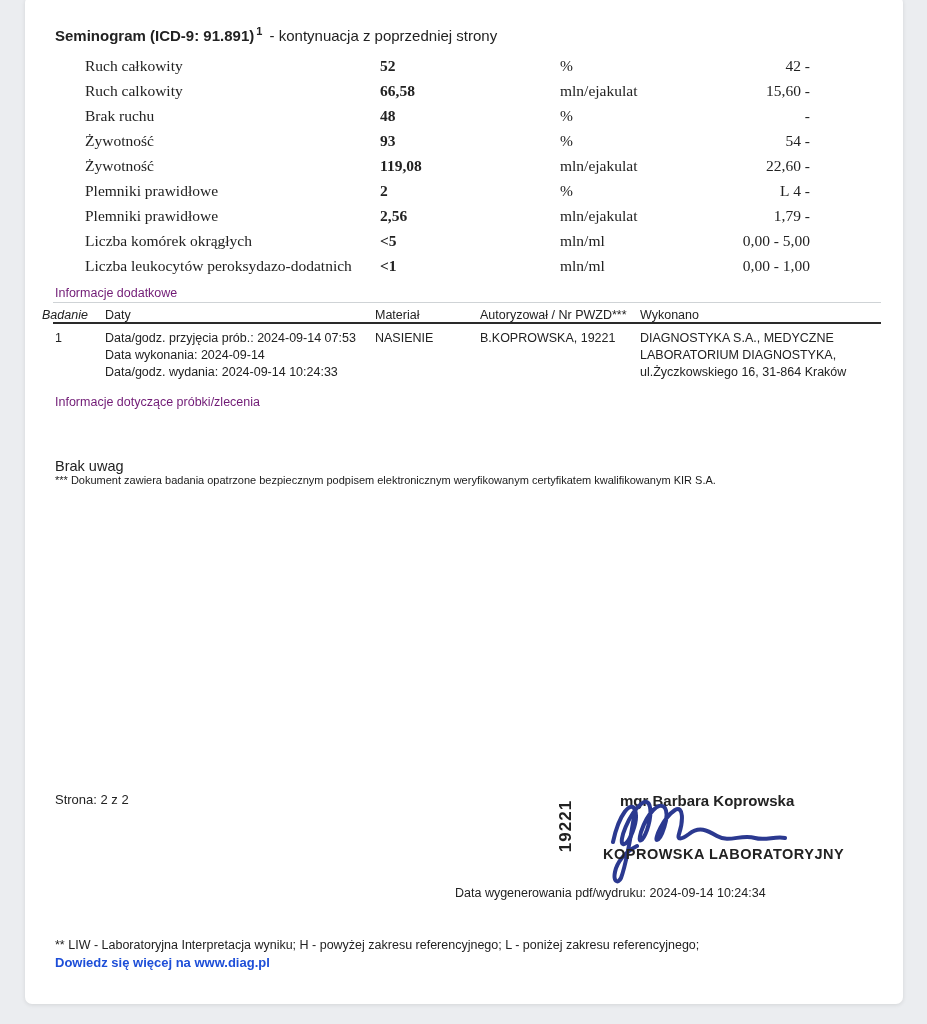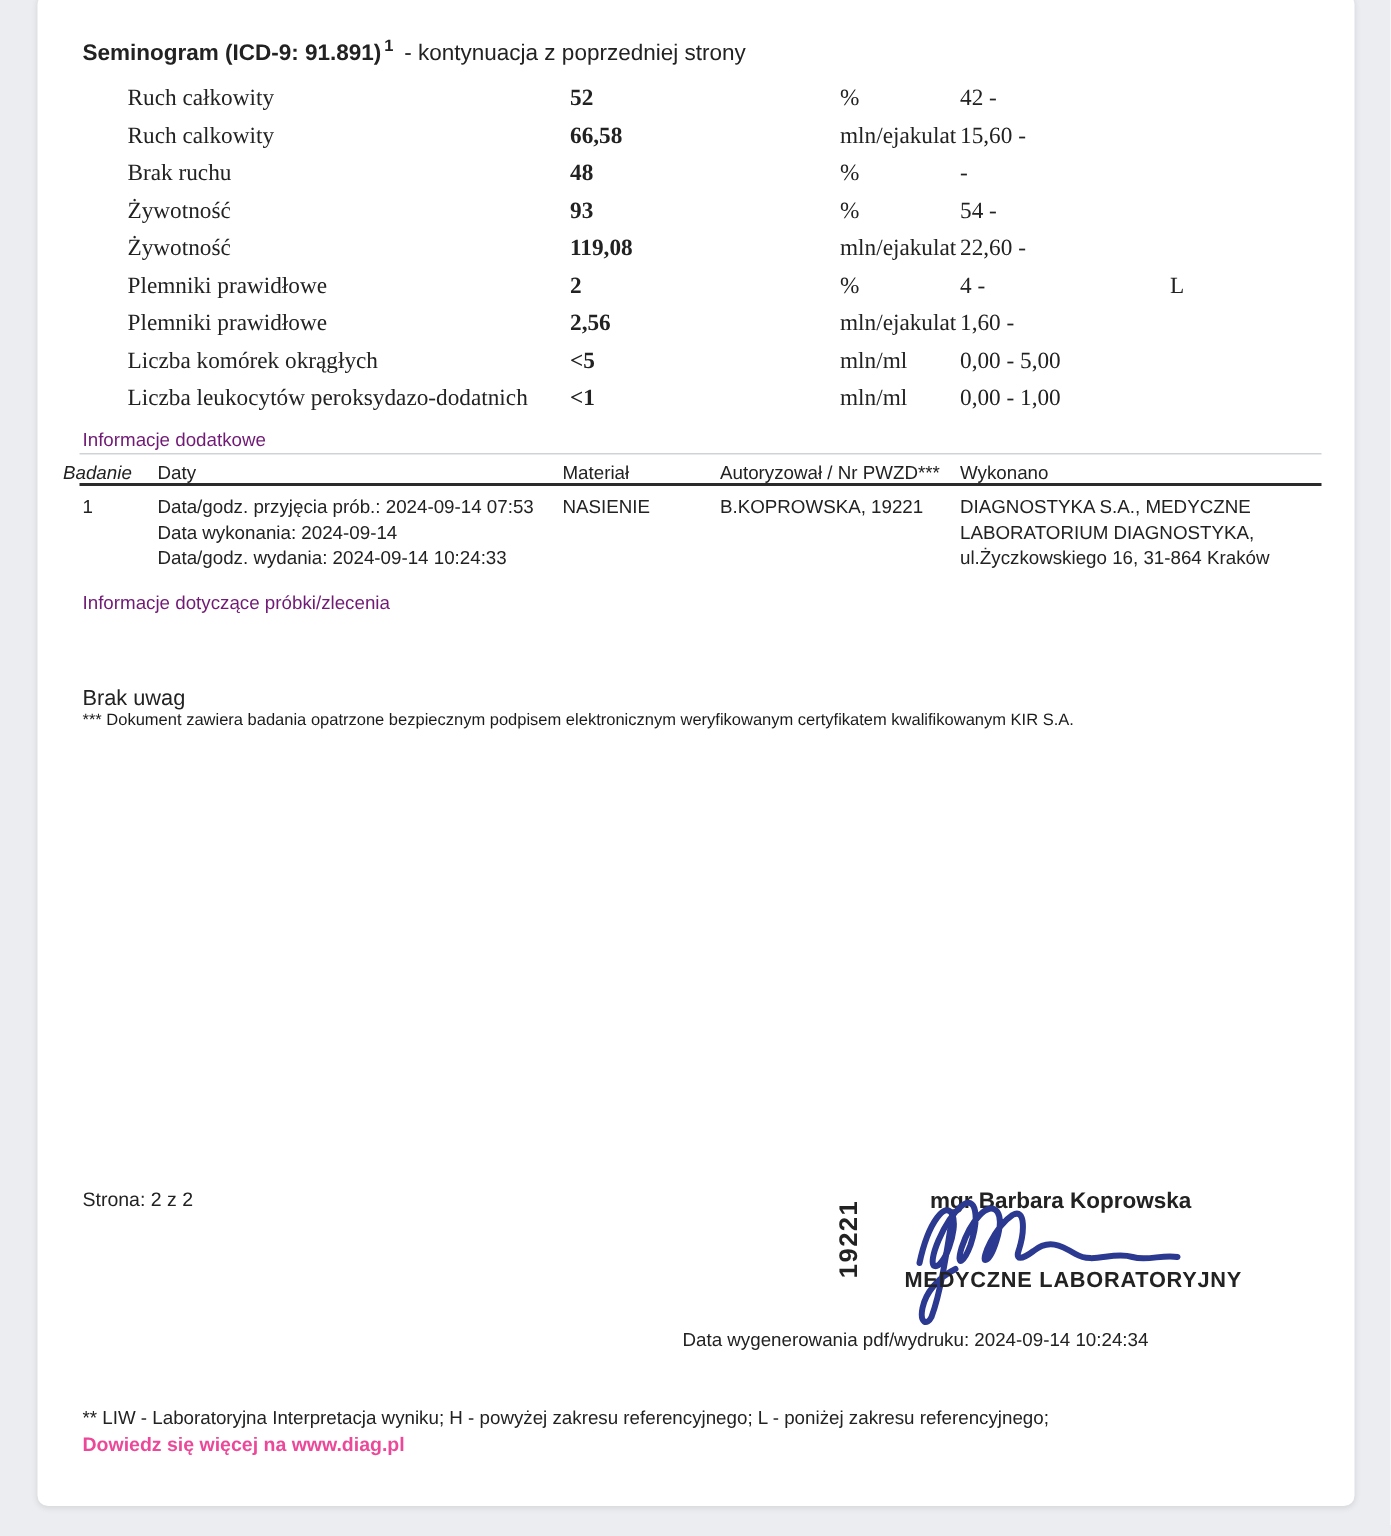--- a/index.html
+++ b/index.html
@@ -27,21 +27,21 @@
   .title .bold { font-weight: bold; }
   .title sup { font-size: 11px; font-weight: bold; vertical-align: super; padding: 0 3px 0 2px; }
 
   
   .results { position: absolute; left: 0; top: 61px; width: 100%;
     font-family: "Liberation Serif", "DejaVu Serif", serif; font-size: 15.5px; }
   .result-row { position: relative; height: 25px; }
   .result-row .name  { position: absolute; left: 60px; top: 0; white-space: nowrap; }
   .result-row .value { position: absolute; left: 355px; top: 0; font-weight: bold; }
   .result-row .unit  { position: absolute; left: 535px; top: 0; }
-  .result-row .range { position: absolute; left: 615px; top: 0; width: 170px; text-align: left; white-space: nowrap; }
+  .result-row .range { position: absolute; left: 615px; top: 0; width: 170px; text-align: right; white-space: nowrap; }
   .result-row .flag  { position: absolute; left: 755px; top: 0; }
 
   
   .section-label { position: absolute; font-size: 12.5px; color: #701a75; }
   .lbl-dodatkowe { left: 30px; top: 290px; }
   .rule-thin  { position: absolute; left: 28px; top: 306px; width: 828px; height: 1px; background: #cfd3d6; }
   .rule-thick { position: absolute; left: 28px; top: 326px; width: 828px; height: 2px; background: #2a2a2a; }
   .info-table { position: absolute; left: 0; top: 0; width: 100%; font-size: 12.5px; }
   .col-badanie-h { position: absolute; left: 17px;  top: 311px; font-style: italic; }
   .col-daty-h    { position: absolute; left: 80px;  top: 311px; }
@@ -129,21 +129,21 @@
       <span class="name">Plemniki prawidłowe</span>
       <span class="value">2</span>
       <span class="unit">%</span>
       <span class="range">4 -</span>
       <span class="flag">L</span>
     </div>
     <div class="result-row">
       <span class="name">Plemniki prawidłowe</span>
       <span class="value">2,56</span>
       <span class="unit">mln/ejakulat</span>
-      <span class="range">1,60 -</span>
+      <span class="range">1,79 -</span>
       <span class="flag"></span>
     </div>
     <div class="result-row">
       <span class="name">Liczba komórek okrągłych</span>
       <span class="value">&lt;5</span>
       <span class="unit">mln/ml</span>
       <span class="range">0,00 - 5,00</span>
       <span class="flag"></span>
     </div>
     <div class="result-row">
@@ -191,20 +191,20 @@
 
   <div class="signature">
     <span class="sig-number">19221</span>
     <span class="sig-name">mgr Barbara Koprowska</span>
     <svg class="sig-scribble" width="210" height="100" viewBox="0 0 210 100">
       <g fill="none" stroke="#2b3990" stroke-width="4" stroke-linecap="round" stroke-linejoin="round">
         <path d="M28,58 C34,30 46,16 50,26 C54,36 44,62 38,60 C33,58 44,30 56,20 C66,12 68,28 62,46 C58,57 52,62 56,48 C62,30 74,16 80,24 C85,32 76,56 72,56 C69,56 78,34 90,26 C99,21 98,38 94,50 C92,56 96,56 104,50 C114,42 122,46 132,52 C144,59 156,50 170,54 C180,57 190,52 200,54"></path>
         <path d="M50,26 C46,52 42,78 36,94 C33,100 28,98 30,88 C32,78 40,68 52,62"></path>
       </g>
     </svg>
-    <span class="sig-title">MEDYCZNE LABORATORYJNY</span>
+    <span class="sig-title">KOPROWSKA LABORATORYJNY</span>
   </div>
 
   <div class="generated">Data wygenerowania pdf/wydruku: 2024-09-14 10:24:34</div>
   <div class="note2">** LIW - Laboratoryjna Interpretacja wyniku; H - powyżej zakresu referencyjnego; L - poniżej zakresu referencyjnego;</div>
-  <a class="diag-link" style="color:#ec4899">Dowiedz się więcej na www.diag.pl</a>
+  <a class="diag-link" style="color:#1d4ed8">Dowiedz się więcej na www.diag.pl</a>
 
 </div>
 
 </body></html>

